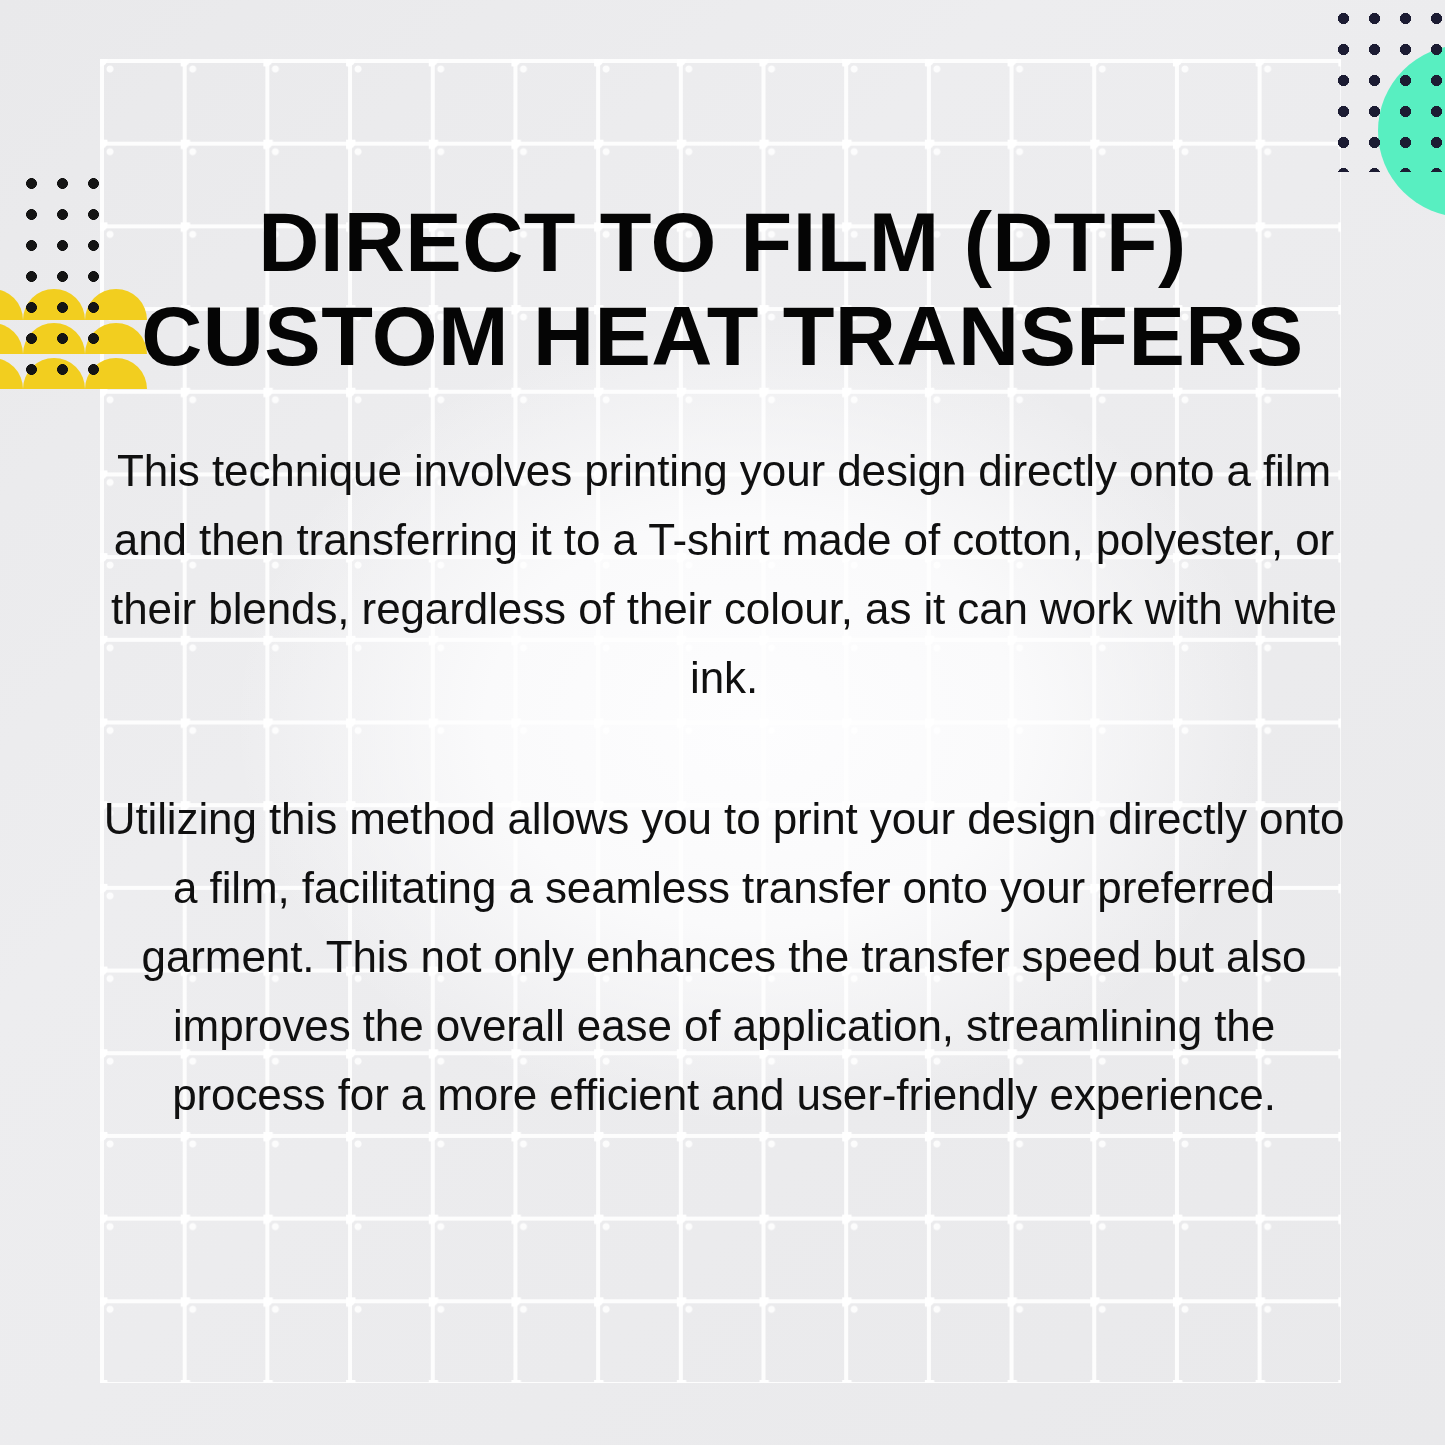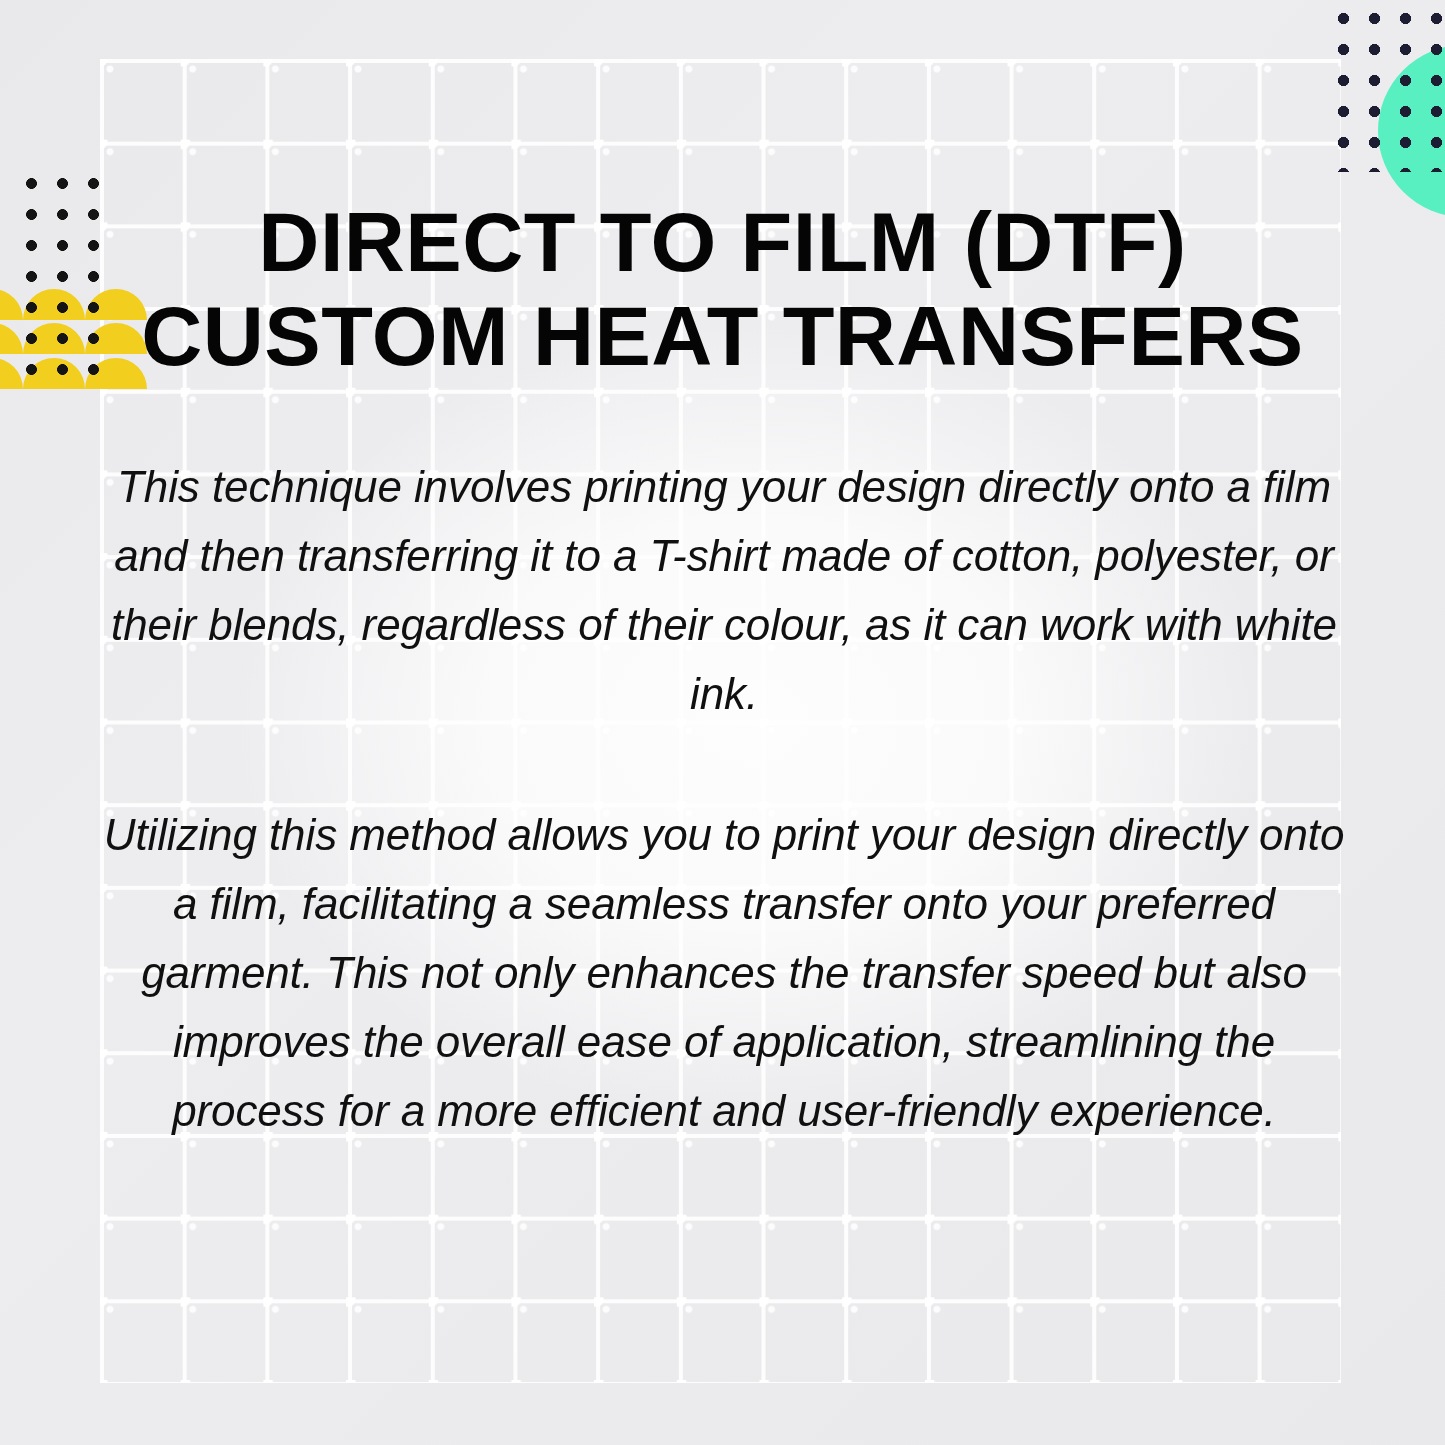--- a/index.html
+++ b/index.html
@@ -162,31 +162,30 @@
   .headline .line {
     display: block;
     white-space: nowrap;
     font-stretch: condensed;
   }
 
   
   .copy {
     position: absolute;
     left: 96px;
-    top: 452px;
+    top: 436px;
     width: 1256px;
     z-index: 8;
     color: #101010;
     text-align: center;
     font-family: "Liberation Sans Narrow", "Liberation Sans", sans-serif;
     font-weight: 400;
     font-size: 44px;
     line-height: 69px;
     letter-spacing: -0.1px;
-    font-style: italic;
   }
   .copy p {
     margin: 0;
   }
   .copy p.para-2 {
     margin-top: 72px;
   }
 </style>
 </head>
 <body>

